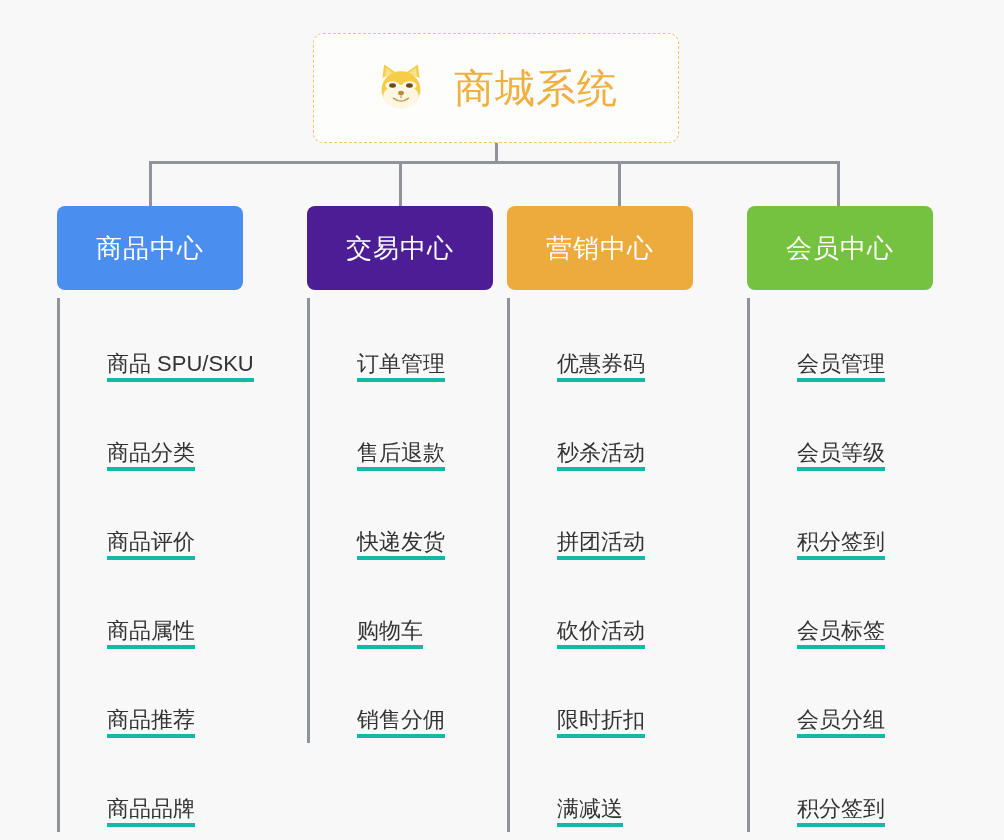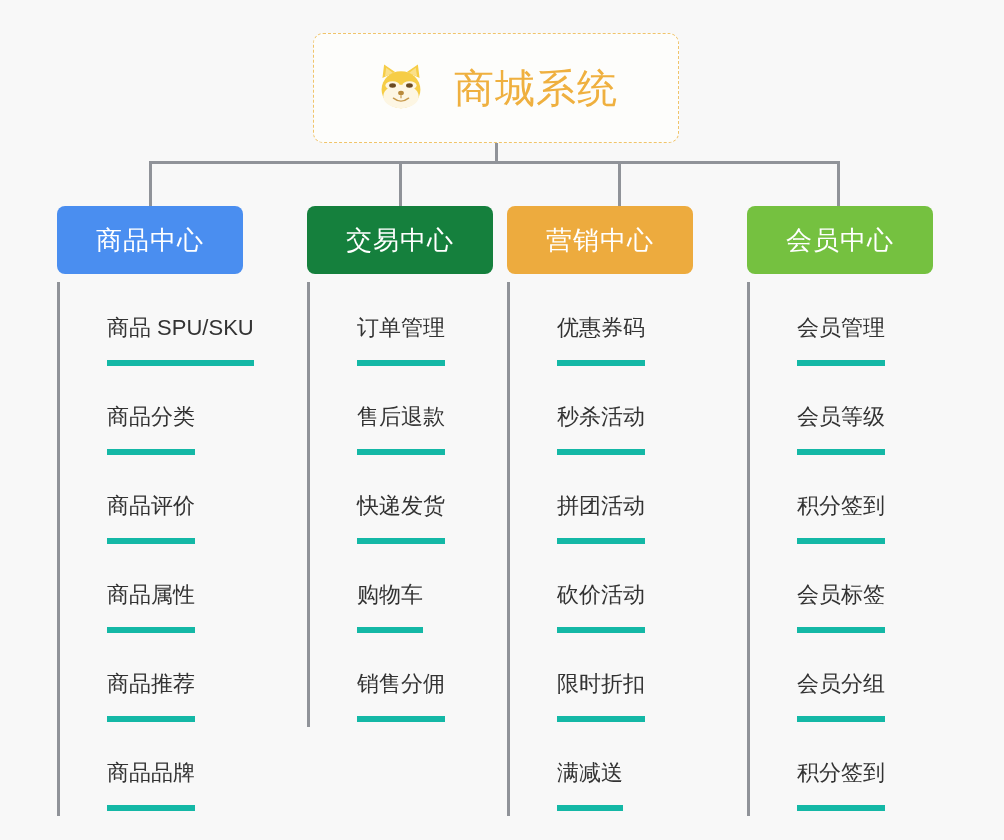--- a/index.html
+++ b/index.html
@@ -63,32 +63,32 @@
     top: 206px;
     width: 186px;
   }
   .col-1 { left: 57px; }
   .col-2 { left: 307px; }
   .col-3 { left: 507px; }
   .col-4 { left: 747px; }
 
   .cat-header {
     width: 186px;
-    height: 68px;
+    height: 84px;
     border-radius: 8px;
     display: flex;
     align-items: center;
     justify-content: center;
     color: #ffffff;
     font-size: 26px;
     letter-spacing: 1px;
     user-select: none;
   }
   .cat-blue   { background: #4a8ef0; }
-  .cat-red    { background: #15803d; text-align: center; }
+  .cat-red    { background: #4c1d95; text-align: center; }
   .cat-orange { background: #edab3e; }
   .cat-green  { background: #75c140; justify-content: center; }
 
   
   .leaf-list {
     position: relative;
     margin-top: 8px;
     padding-left: 3px;
     border-left: 3px solid #909399;
   }
@@ -97,22 +97,22 @@
     height: 89px;
     display: flex;
     align-items: flex-end;
     padding: 0 0 5px 44px;
   }
   .leaf-label {
     font-size: 22px;
     color: #333333;
     line-height: 1.1;
     white-space: nowrap;
-    padding-bottom: 20px;
-    border-bottom: 6px solid #14b8a6;
+    padding-bottom: 2px;
+    border-bottom: 4px solid #14b8a6;
     display: inline-block;
   }
 </style>
 </head>
 <body>
 
 <div id="canvas">
 
   <div class="root-node">
     <span class="root-emoji">

